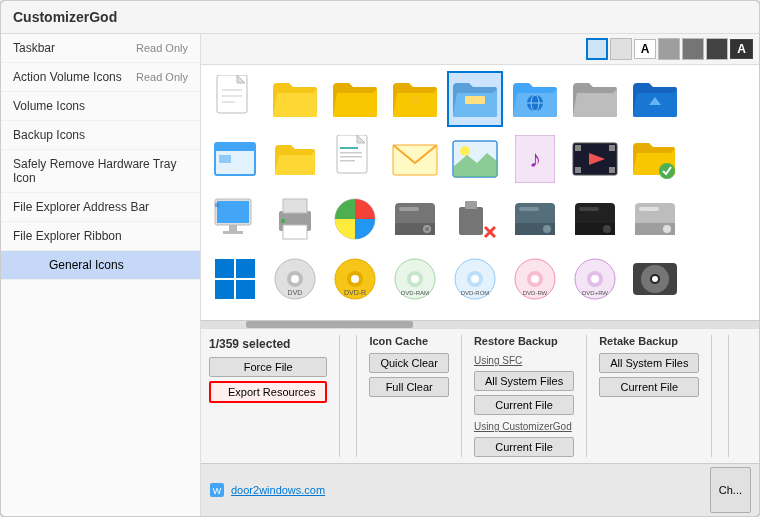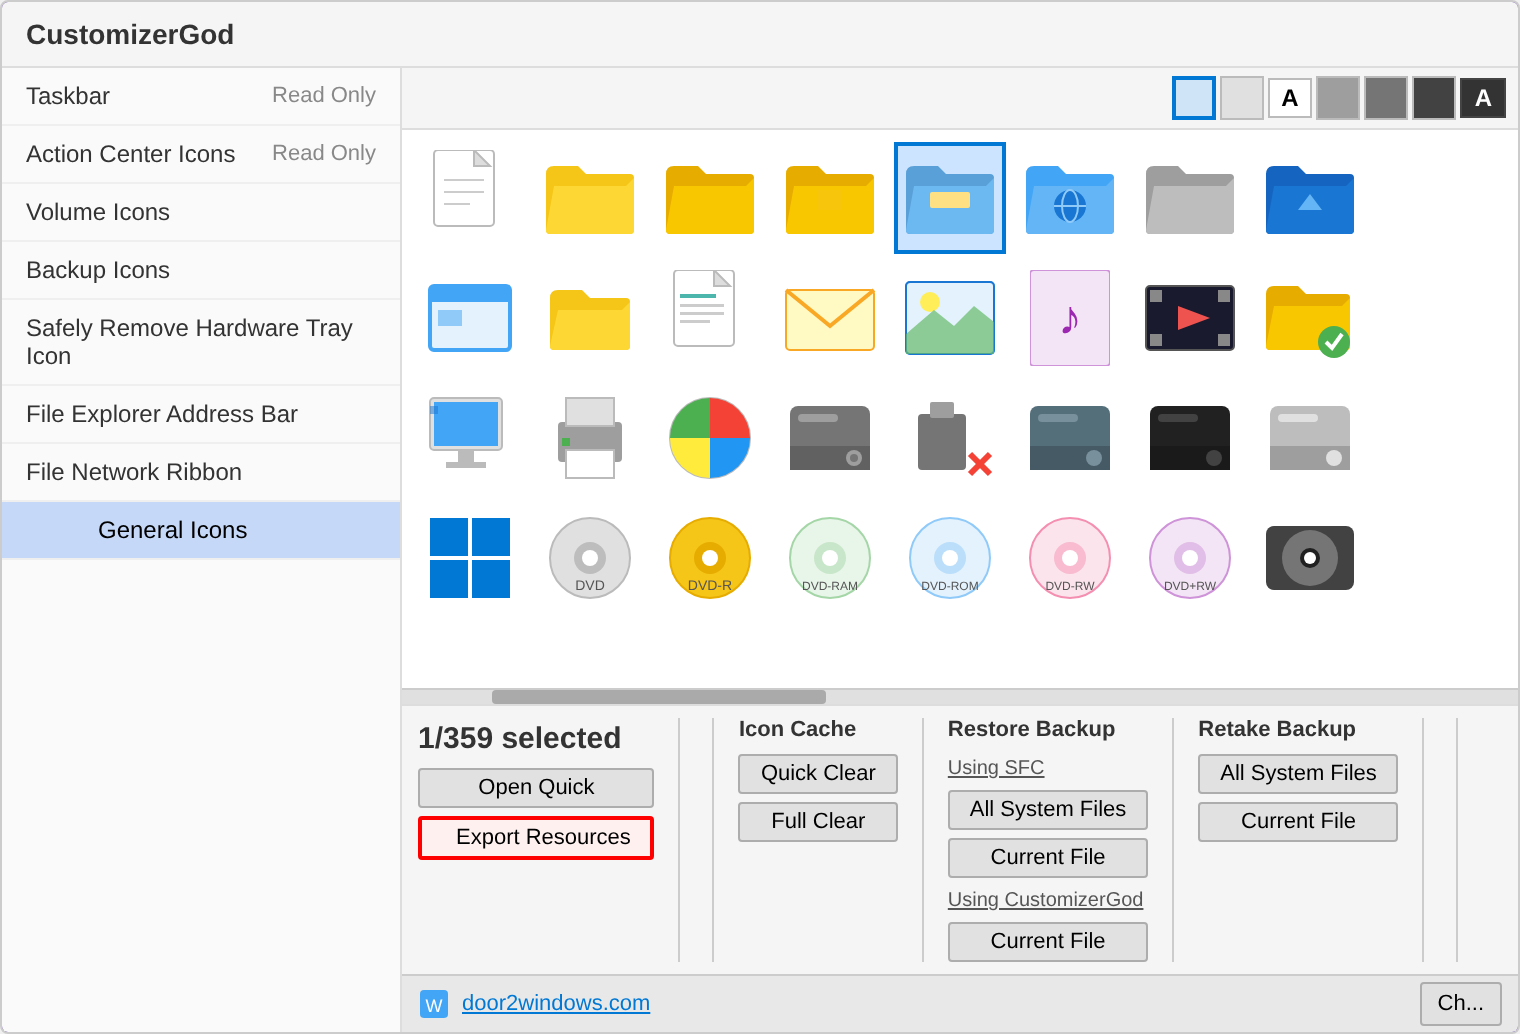--- a/index.html
+++ b/index.html
@@ -195,21 +195,21 @@
       border-radius: 2px;
     }
 
     
     .sidebar::-webkit-scrollbar { width: 6px; }
     .sidebar::-webkit-scrollbar-thumb { background: #ccc; border-radius: 3px; }
 
     .icon-grid-container::-webkit-scrollbar { width: 6px; }
     .icon-grid-container::-webkit-scrollbar-thumb { background: #ccc; border-radius: 3px; }
     .info-selected {
-      font-size: 15px;
+      font-size: 12px;
       font-weight: 600;
       padding: 2px 0;
       color: #333;
     }
   </style>
 </head>
 <body>
 
 <div class="window">
 
@@ -218,37 +218,37 @@
   </div>
 
   <div class="main-content">
 
     <div class="sidebar">
       <div class="sidebar-item">
         <span>Taskbar</span>
         <span class="read-only">Read Only</span>
       </div>
       <div class="sidebar-item">
-        <span>Action Center Icons</span>
+        <span>Action Volume Icons</span>
         <span class="read-only">Read Only</span>
       </div>
       <div class="sidebar-item">
         <span>Volume Icons</span>
       </div>
       <div class="sidebar-item">
         <span>Backup Icons</span>
       </div>
       <div class="sidebar-item">
         <span>Safely Remove Hardware Tray Icon</span>
       </div>
       <div class="sidebar-item">
         <span>File Explorer Address Bar</span>
       </div>
       <div class="sidebar-item">
-        <span>File Network Ribbon</span>
+        <span>File Explorer Ribbon</span>
       </div>
       <div class="sidebar-item active">
         <span>General Icons</span>
       </div>
     </div>
 
     <div class="content-area">
 
       <div class="theme-bar">
         <div style="flex:1"></div>
@@ -560,21 +560,21 @@
 
       <div class="scrollbar-h">
         <div class="scrollbar-thumb" style="left:8%;width:30%;"></div>
       </div>
 
       <div class="bottom-panel">
         <div class="bottom-toolbar">
 
           <div class="btn-group">
             <div class="info-selected">1/359 selected</div>
-            <button class="btn">Open Quick</button>
+            <button class="btn">Force File</button>
             <button class="btn highlighted">Export Resources</button>
           </div>
 
           <div class="separator"></div>
 
 
           <div class="separator"></div>
 
           <div class="btn-group">
             <div class="btn-group-label">Icon Cache</div>
@@ -609,17 +609,17 @@
       </div>
 
       <div class="status-bar">
         <div class="status-bar-left">
           <svg width="16" height="16" viewBox="0 0 16 16">
             <rect x="1" y="1" width="14" height="14" rx="2" fill="#42a5f5"></rect>
             <text x="8" y="12" text-anchor="middle" font-size="9" fill="white">W</text>
           </svg>
           <span style="color:#0078d4;cursor:pointer;text-decoration:underline;">door2windows.com</span>
         </div>
-        <button class="btn" style="padding:4px 8px;font-size:11px;">Ch...</button>
+        <button class="btn" style="padding:16px 8px;font-size:11px;">Ch...</button>
       </div>
     </div>
   </div>
 </div>
 
 </body></html>

